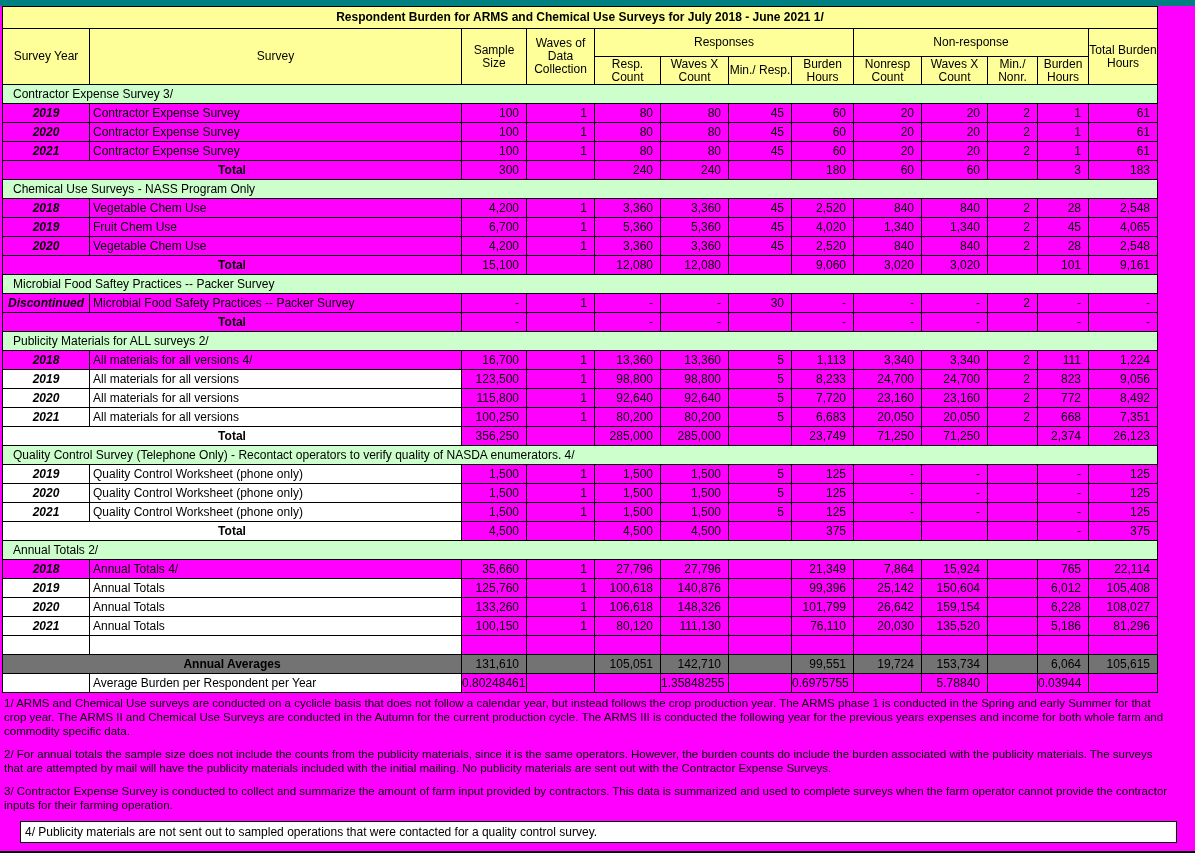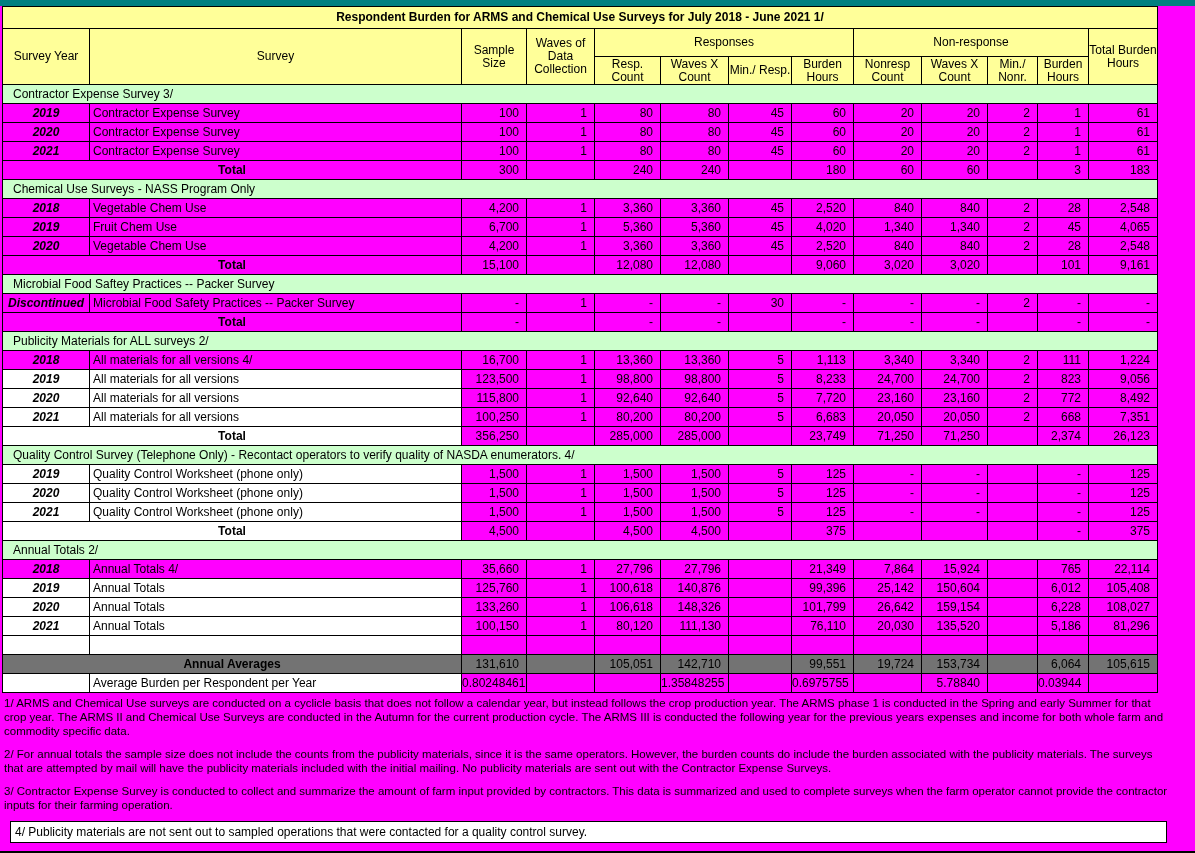--- a/index.html
+++ b/index.html
@@ -17,21 +17,21 @@
   .sec{background:#CCFFCC;text-align:left;padding-left:10px;font-size:12px;}
   .yr{font-weight:bold;text-align:center;font-style:italic;}
   .sv{text-align:left;padding-left:3px;margin-left:23px;}
   .num{text-align:right;padding-right:7px;}
   .lbl{font-weight:bold;text-align:center;}
   .c-m{background:#FF00FF;}
   .c-w{background:#FFFFFF;}
   .c-b{background:#737373;}
   .footnotes{width:1180px;padding:3px 0 0 4px;font-size:11.5px;line-height:14px;}
   .footnotes p{margin:0 16px 9px 0;}
-  .fn4strip{width:1151px;height:20px;background:#FFFFFF;border:1px solid #000;margin-left:10px;
+  .fn4strip{width:1151px;height:20px;background:#FFFFFF;border:1px solid #000;margin-left:20px;
             line-height:20px;padding-left:4px;font-size:12px;}
   .bottomline{position:absolute;bottom:0;left:0;width:100%;height:2px;background:#000;}
 </style>
 </head>
 <body>
 <div id="page">
 
 <div class="topbar"></div>
 
 <table>

